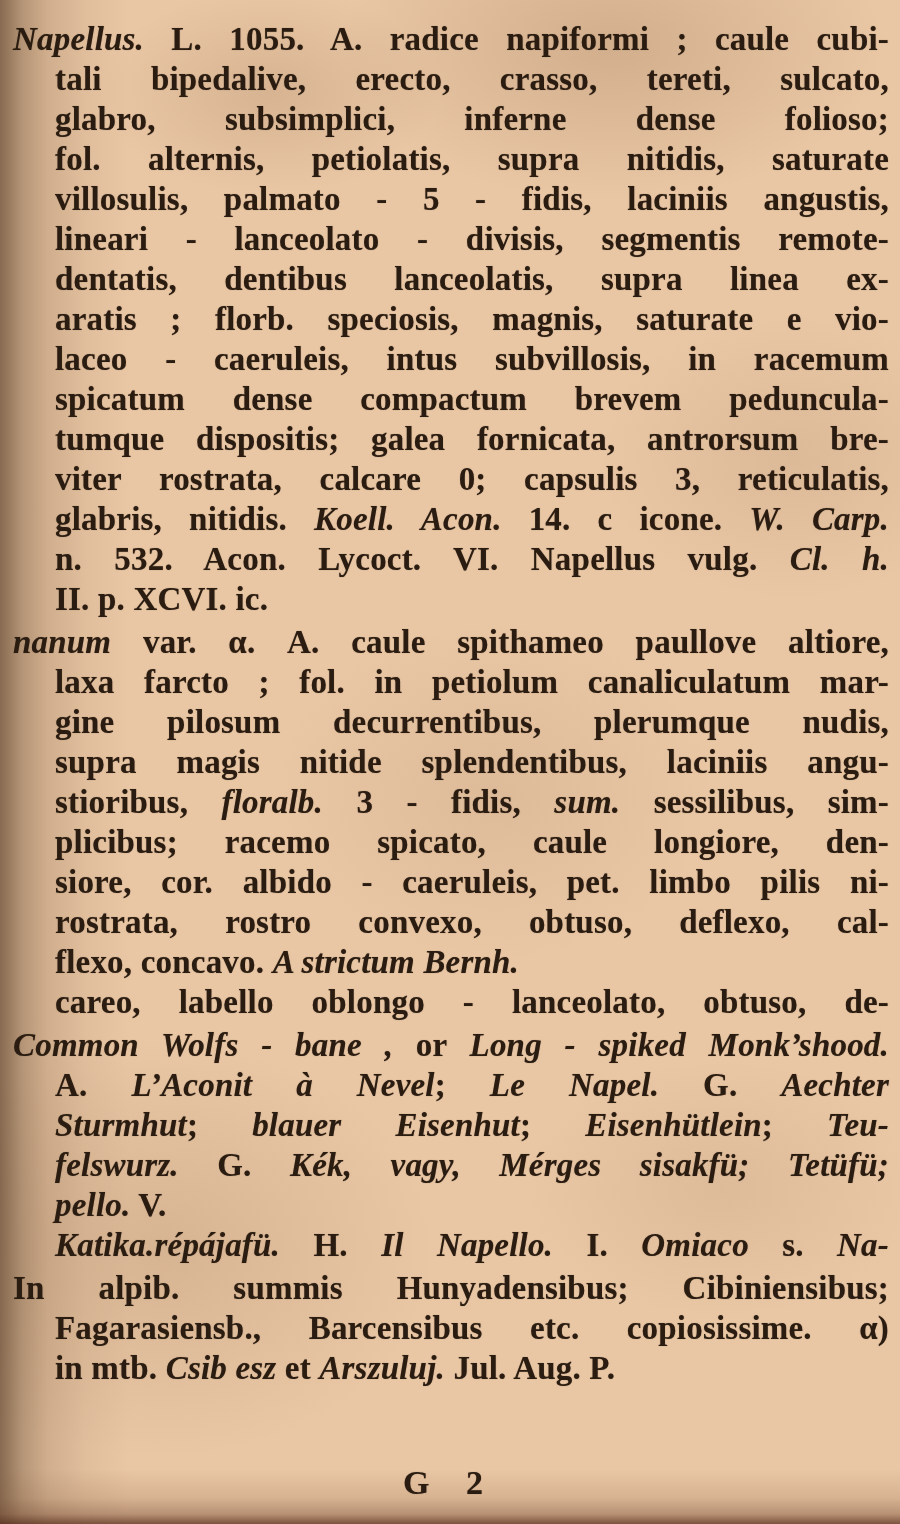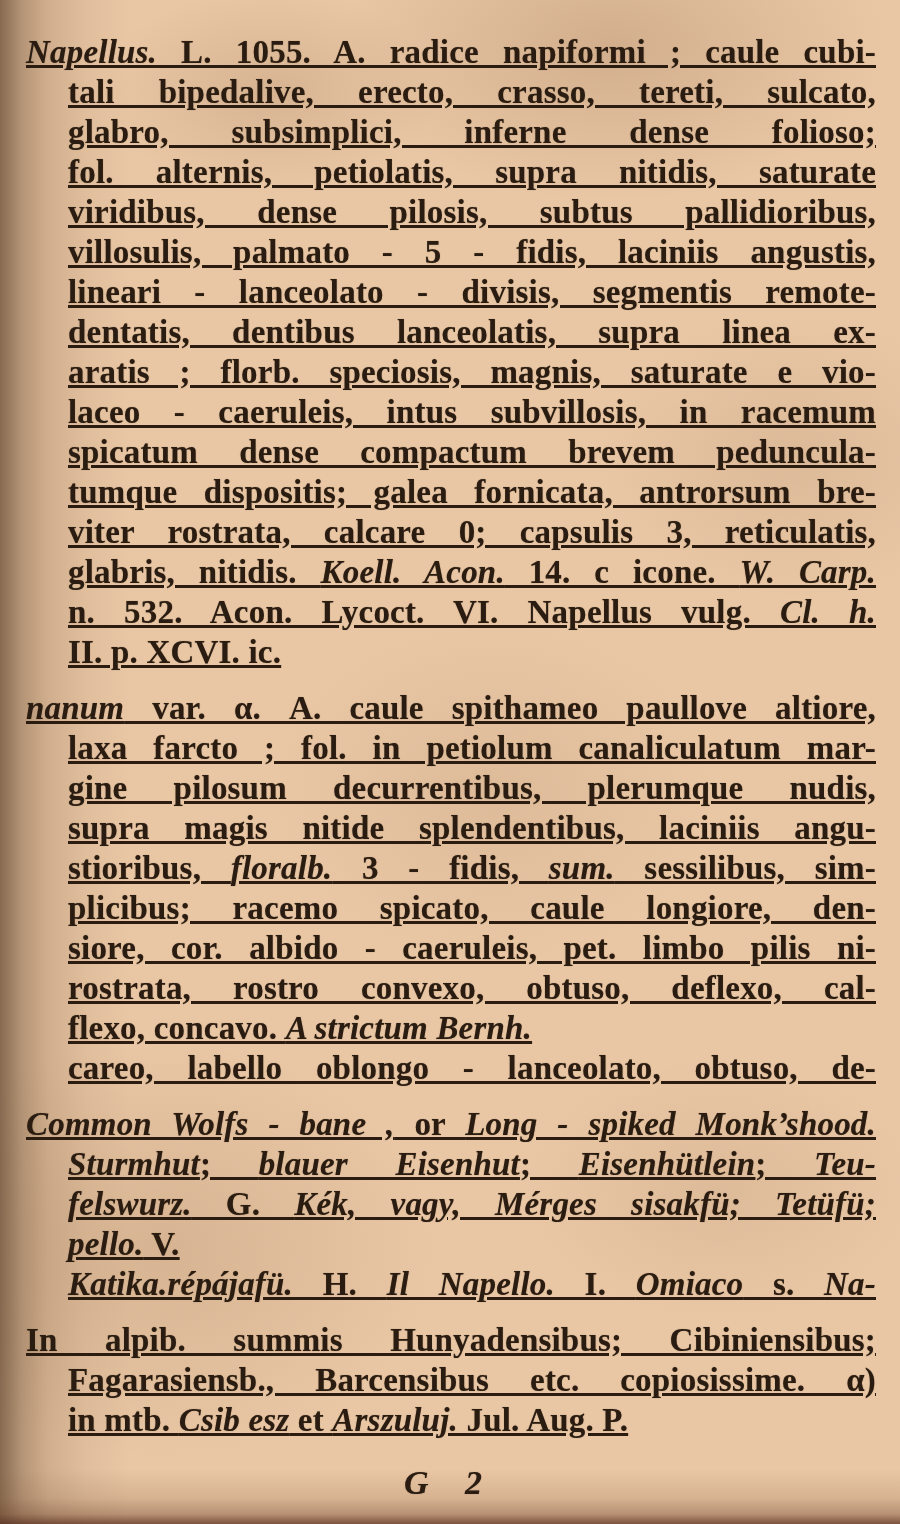--- a/index.html
+++ b/index.html
@@ -32,55 +32,53 @@
     right: 8px;
     top: 16px;
     font-family: "Liberation Serif", "DejaVu Serif", serif;
     font-weight: 700;
     font-size: 33px;
     line-height: 40px;
     letter-spacing: 0.2px;
     color: #2a1c10;
     text-shadow: 0 0 1px rgba(42,28,16,0.45);
   }
-  .para { margin: 16px; text-decoration: underline; }
+  .para { margin: 3px; }
   .line {
     text-align: justify;
     text-align-last: justify;
     white-space: normal;
   }
   .line.cont { margin-left: 42px; }
   .line.last { text-align-last: left; }
   .line em { font-style: italic; }
   .signature {
     position: absolute;
     left: 0;
     right: 0;
     top: 1464px;
     text-align: center;
     font-family: "Liberation Serif", "DejaVu Serif", serif;
     font-weight: 700;
     font-size: 34px;
     color: #2a1c10;
     letter-spacing: 14px;
     text-shadow: 0 0 1px rgba(42,28,16,0.45);
-    font-style: italic;
   }
 </style>
 </head>
 <body>
 
 <div class="page">
   <div class="page-text">
       <div class="para">
         <div class="line"><em>Napellus.</em><span> L. 1055. A. radice napiformi ; caule cubi-</span></div>
         <div class="line cont"><span>tali bipedalive, erecto, crasso, tereti, sulcato,</span></div>
         <div class="line cont"><span>glabro, subsimplici, inferne dense folioso;</span></div>
         <div class="line cont"><span>fol. alternis, petiolatis, supra nitidis, saturate</span></div>
-        <div class="line cont"><span>viridibus, dense pilosis, subtus pallidioribus,</span></div>
         <div class="line cont"><span>villosulis, palmato - 5 - fidis, laciniis angustis,</span></div>
         <div class="line cont"><span>lineari - lanceolato - divisis, segmentis remote-</span></div>
         <div class="line cont"><span>dentatis, dentibus lanceolatis, supra linea ex-</span></div>
         <div class="line cont"><span>aratis ; florb. speciosis, magnis, saturate e vio-</span></div>
         <div class="line cont"><span>laceo - caeruleis, intus subvillosis, in racemum</span></div>
         <div class="line cont"><span>spicatum dense compactum brevem peduncula-</span></div>
         <div class="line cont"><span>tumque dispositis; galea fornicata, antrorsum bre-</span></div>
         <div class="line cont"><span>viter rostrata, calcare 0; capsulis 3, reticulatis,</span></div>
         <div class="line cont"><span>glabris, nitidis. </span><em>Koell. Acon.</em><span> 14. c icone. </span><em>W. Carp.</em></div>
         <div class="line cont"><span>n. 532.  Acon.  Lycoct. VI. Napellus vulg. </span><em>Cl. h.</em></div>
@@ -93,20 +91,21 @@
         <div class="line cont"><span>supra magis nitide splendentibus, laciniis angu-</span></div>
         <div class="line cont"><span>stioribus, </span><em>floralb.</em><span> 3 - fidis, </span><em>sum.</em><span> sessilibus, sim-</span></div>
         <div class="line cont"><span>plicibus; racemo spicato, caule longiore, den-</span></div>
         <div class="line cont"><span>siore, cor. albido - caeruleis, pet. limbo pilis ni-</span></div>
         <div class="line cont"><span>rostrata, rostro convexo, obtuso, deflexo, cal-</span></div>
         <div class="line cont last"><span>flexo, concavo. </span><em>A strictum Bernh.</em></div>
         <div class="line cont"><span>careo, labello oblongo - lanceolato, obtuso, de-</span></div>
       </div>
       <div class="para">
         <div class="line"><em>Common Wolfs - bane ,</em><span> or </span><em>Long - spiked Monk’shood.</em></div>
+        <div class="line cont"><span>A. </span><em>L’Aconit  à Nevel</em><span>;  </span><em>Le Napel.</em><span> G. </span><em>Aechter</em></div>
         <div class="line cont"><em>Sturmhut</em><span>; </span><em>blauer  Eisenhut</em><span>; </span><em>Eisenhütlein</em><span>; </span><em>Teu-</em></div>
         <div class="line cont"><em>felswurz.</em><span> G. </span><em>Kék, vagy, Mérges sisakfü; Tetüfü;</em></div>
         <div class="line cont last"><em>pello.</em><span> V.</span></div>
         <div class="line cont"><em>Katika.répájafü.</em><span> H. </span><em>Il Napello.</em><span> I. </span><em>Omiaco</em><span> s. </span><em>Na-</em></div>
       </div>
       <div class="para">
         <div class="line"><span>In alpib. summis Hunyadensibus; Cibiniensibus;</span></div>
         <div class="line cont"><span>Fagarasiensb., Barcensibus etc. copiosissime. α)</span></div>
         <div class="line cont last"><span>in mtb. </span><em>Csib esz</em><span> et </span><em>Arszuluj.</em><span> Jul. Aug. P.</span></div>
       </div>

